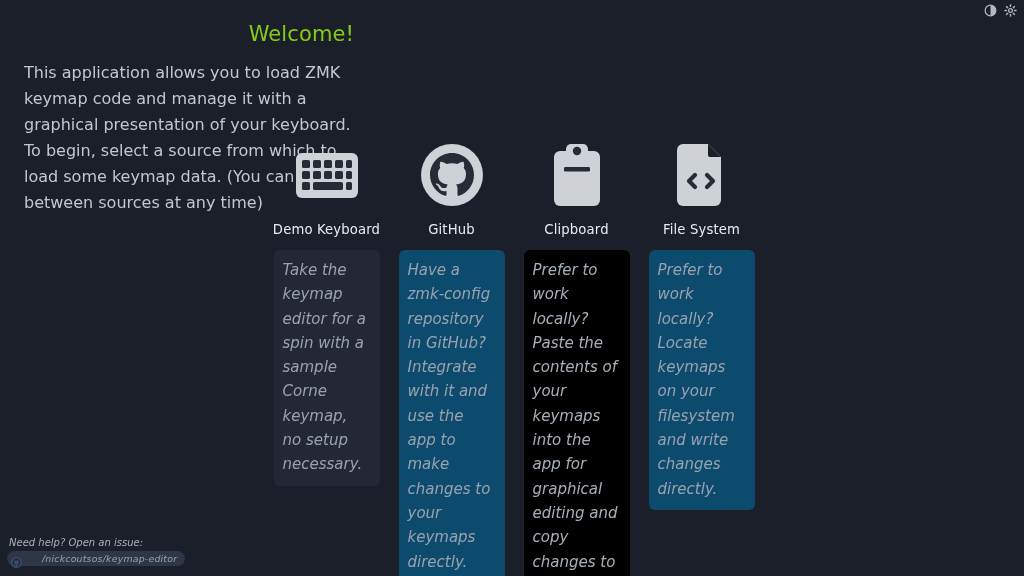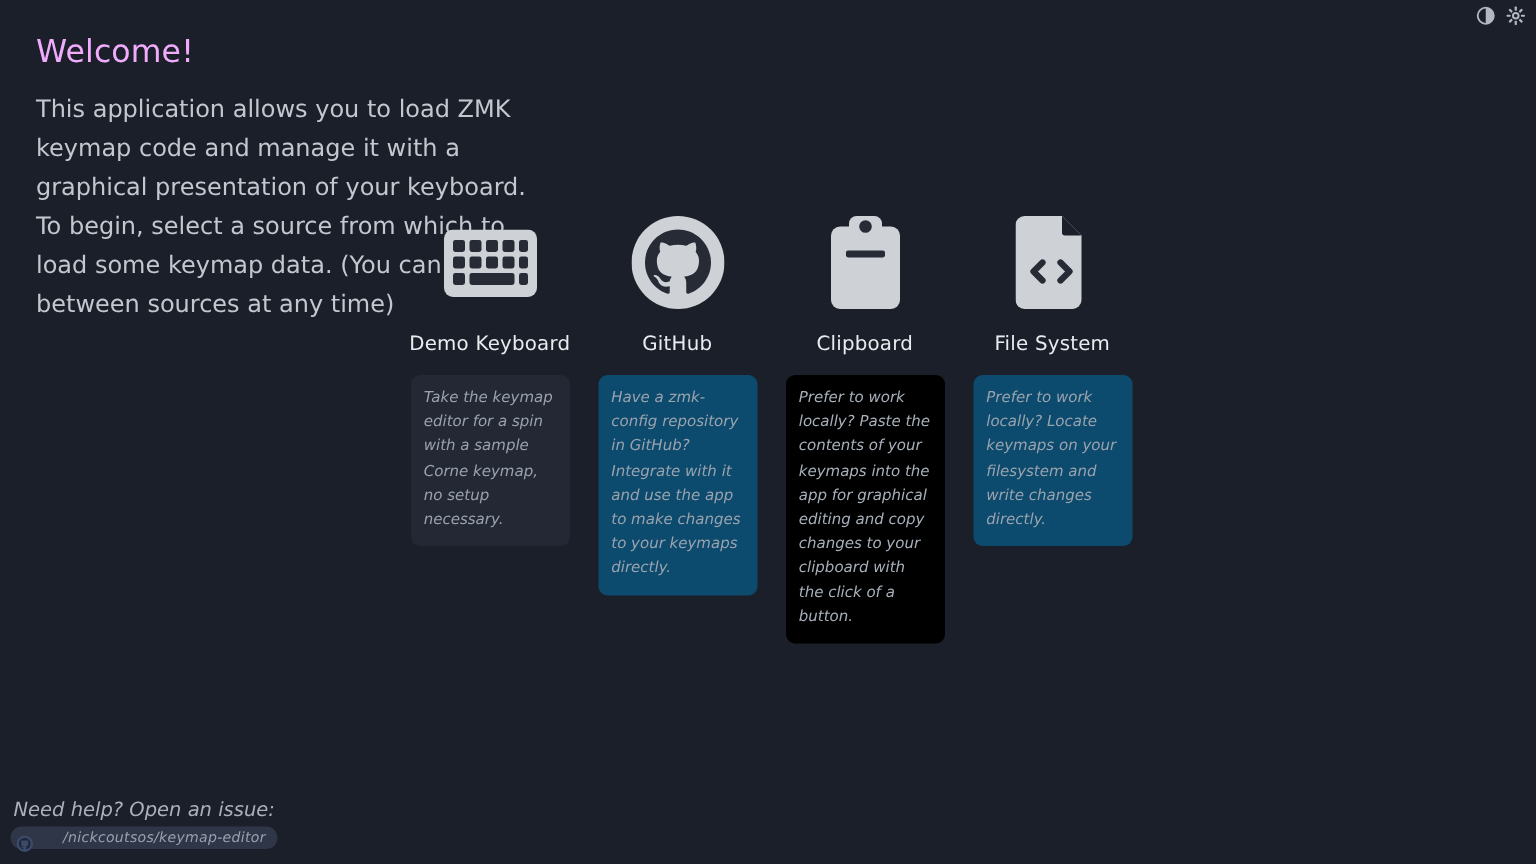--- a/index.html
+++ b/index.html
@@ -38,22 +38,23 @@
   .intro {
     position: absolute;
     left: 24px;
     top: 22px;
     width: 330px;
   }
   .intro h1 {
     margin: 0 0 14px 0;
     font-size: 21px;
     font-weight: 400;
-    color: #f0abfc;
+    color: #84cc16;
     letter-spacing: .1px;
+    text-align: right;
   }
   .intro p {
     margin: 0;
     font-size: 16px;
     line-height: 1.62;
     color: #c3c8cf;
   }
 
   
   .sources {
@@ -83,21 +84,21 @@
   .source-icon svg { display: block; }
   .source-title {
     font-size: 13.2px;
     color: #e9ecef;
     margin-bottom: 13px;
     white-space: nowrap;
     letter-spacing: .15px;
   }
   .source-desc {
     width: 88px;
-    font-size: 10px;
+    font-size: 15px;
     line-height: 1.62;
     font-style: italic;
     color: #9aa3ad;
     background: #232834;
     border-radius: 6px;
     padding: 8px 9px 9px 9px;
     text-align: left;
   }
   .source-card.highlight .source-desc {
     background: #000000;
@@ -107,21 +108,21 @@
     background: #0c4a6e;
   }
 
   
   .footer {
     position: absolute;
     left: 7px;
     bottom: 4px;
   }
   .footer-label {
-    font-size: 13px;
+    font-size: 10px;
     font-style: italic;
     color: #aab1ba;
     margin: 0 0 3px 2px;
   }
   .repo-badge {
     display: inline-flex;
     align-items: center;
     gap: 20px;
     background: #2e3647;
     border-radius: 9px;

